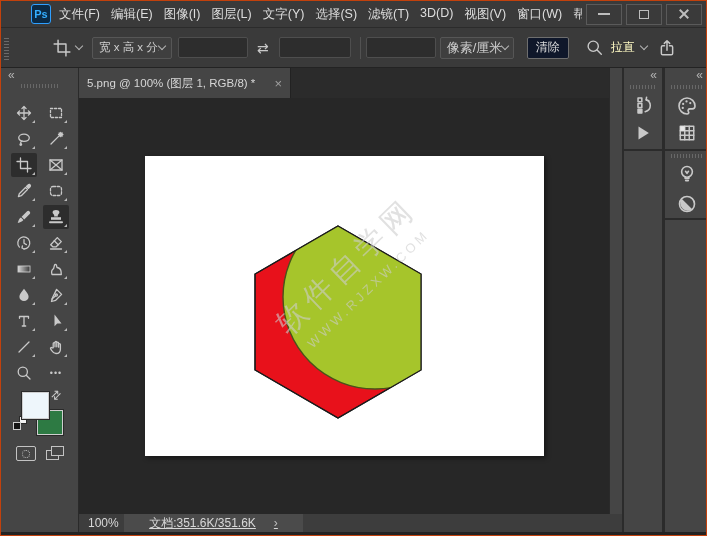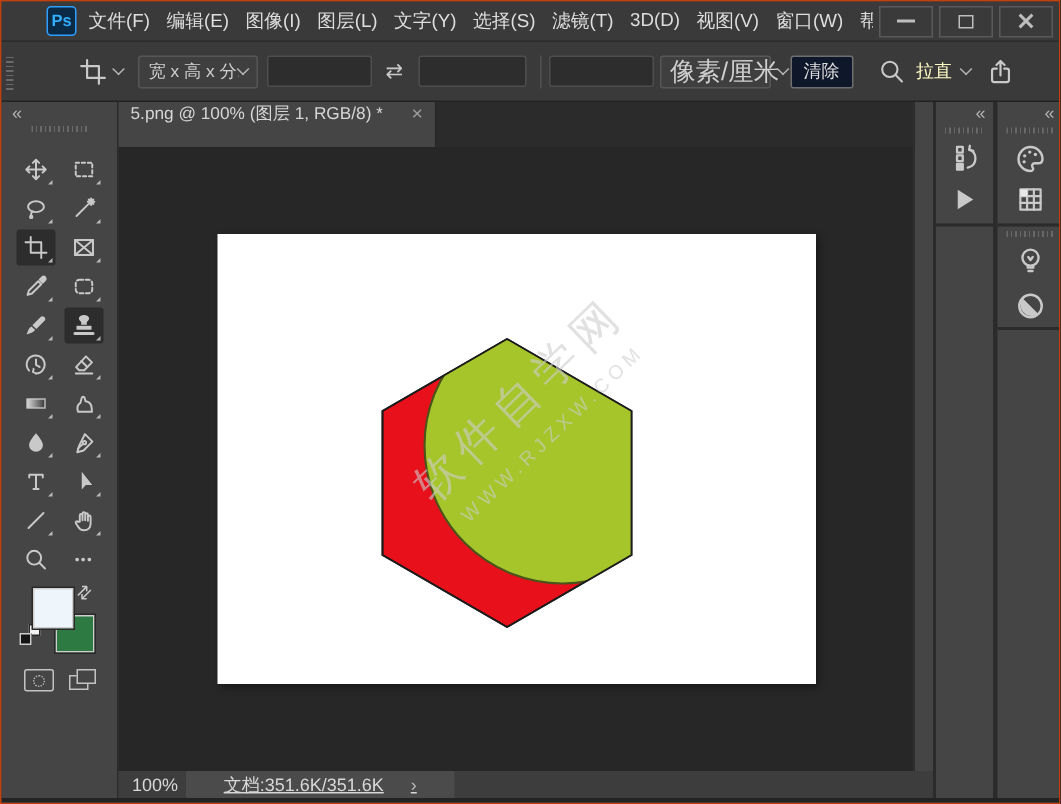--- a/index.html
+++ b/index.html
@@ -62,21 +62,21 @@
   .quickmask{position:absolute;left:15px;top:54px;width:20px;height:15px;border:1px solid #c3c3c3;border-radius:2px;
              display:flex;align-items:center;justify-content:center;}
   .quickmask i{width:8px;height:8px;border:1px dotted #c3c3c3;border-radius:50%;}
   .screenmode{position:absolute;left:45px;top:54px;width:20px;height:15px;}
   .screenmode i{position:absolute;border:1px solid #c3c3c3;width:13px;height:10px;}
   .screenmode i:nth-child(1){left:0;top:4px;} .screenmode i:nth-child(2){left:5px;top:0;background:#454545;}
 
   
   #tabbar{position:absolute;left:78px;top:67px;width:530px;height:30px;background:#2b2b2b;}
   #doc-tab{position:absolute;left:0;top:0;width:212px;height:30px;background:#454545;
-           display:flex;align-items:flex-start;padding:0 8px;font-size:11.5px;color:#d6d6d6;border-right:1px solid #222;}
+           display:flex;align-items:center;padding:0 8px;font-size:11.5px;color:#d6d6d6;border-right:1px solid #222;}
   #doc-tab .x{margin-left:auto;color:#9f9f9f;font-size:13px;}
   #workspace{position:absolute;left:78px;top:97px;width:530px;height:416px;background:#272727;
              display:flex;align-items:center;justify-content:center;}
   #canvas{position:relative;width:399px;height:300px;background:#ffffff;overflow:hidden;box-shadow:2px 2px 5px rgba(0,0,0,.45);}
   #watermark{position:absolute;left:208px;top:117px;transform:translate(-50%,-50%) rotate(-44deg);
              text-align:center;color:rgba(205,205,205,.6);pointer-events:none;white-space:nowrap;}
   #watermark .l1{font-size:30px;letter-spacing:6px;}
   #watermark .l2{font-size:13px;letter-spacing:3.5px;margin-top:3px;}
 
   
@@ -146,21 +146,21 @@
     <div class="dropbox" style="margin-left:10px;width:80px">
       <span style="font-size:11.5px;white-space:nowrap;overflow:hidden">宽 x 高 x 分...</span>
       <i class="chev"></i>
     </div>
     <div class="field" style="margin-left:6px;width:70px"></div>
     <span class="swap-glyph" style="margin-left:9px">⇄</span>
     <div class="field" style="margin-left:10px;width:72px"></div>
     <div class="vdiv" style="margin-left:9px"></div>
     <div class="field" style="margin-left:5px;width:70px"></div>
     <div class="dropbox" style="margin-left:4px;width:74px">
-      <span style="font-size:17px;white-space:nowrap">像素/厘米</span>
+      <span style="font-size:13px;white-space:nowrap">像素/厘米</span>
       <i class="chev"></i>
     </div>
     <div class="btn-outline" style="margin-left:13px">清除</div>
     <svg class="icon-svg" style="margin-left:17px" width="17" height="17" viewBox="0 0 16 16">
       <g class="tsvg">
           <circle cx="6.8" cy="6.8" r="4.8"></circle>
           <path d="M10.4 10.4L14.4 14.4"></path>
         </g>
     </svg>
     <span style="margin-left:8px;color:#fef9c3">拉直</span>

